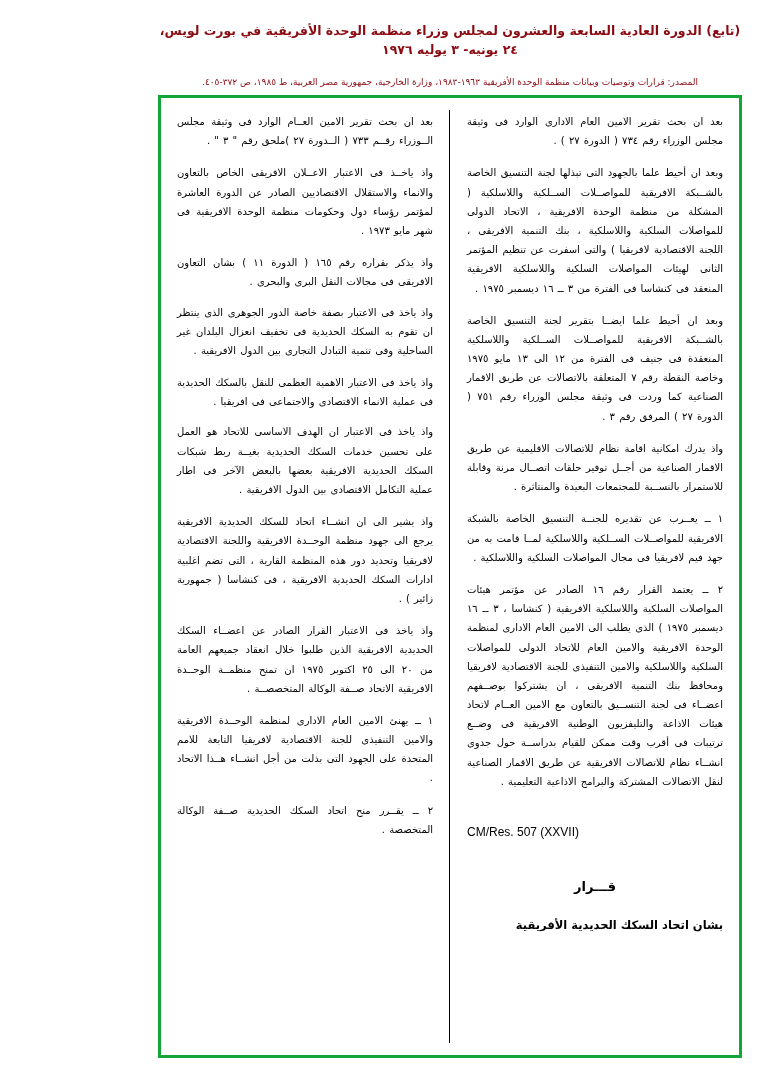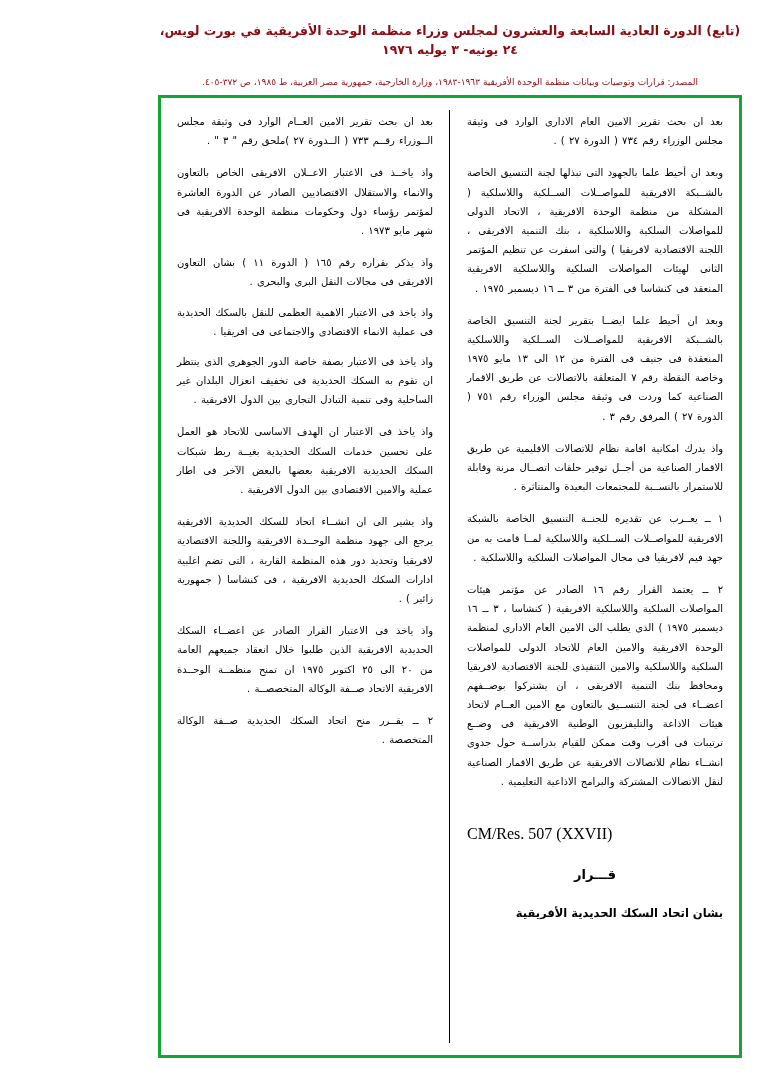--- a/index.html
+++ b/index.html
@@ -71,31 +71,31 @@
   p.para {
     font-size: 10px;
     line-height: 1.92;
     text-align: justify;
     text-align-last: right;
     margin: 0 0 13px 0;
     word-spacing: 1px;
   }
   p.para.tight { margin-bottom: 11px; }
   .res-code {
-    font-size: 16px;
+    font-size: 12px;
     direction: ltr;
     text-align: left;
-    font-family: Liberation Serif, serif;
+    font-family: Liberation Sans, sans-serif;
     margin: 34px 0 0 0;
   }
   .res-title {
     text-align: center;
     font-weight: bold;
     font-size: 13px;
-    margin: 24px 0 0 0;
+    margin: 40px 0 0 0;
     letter-spacing: 2px;
   }
   .res-subtitle {
     text-align: right;
     font-weight: bold;
     font-size: 11.5px;
     margin: 24px 0 18px 0;
   }
   .page-number {
     text-align: center;
@@ -128,24 +128,25 @@
 
         <div class="res-code">CM/Res. 507 (XXVII)</div>
         <div class="res-title">قـــرار</div>
         <div class="res-subtitle">بشان اتحاد السكك الحديدية الأفريقية</div>
       </div>
 
       <div class="col col-left">
         <p class="para">بعد ان بحث تقرير الامين العــام الوارد فى وثيقة مجلس الــوزراء رقــم ٧٣٣ ( الــدورة ٢٧ )ملحق رقم " ٣ " .</p>
         <p class="para">واذ ياخــذ فى الاعتبار الاعــلان الافريقى الخاص بالتعاون والانماء والاستقلال الاقتصاديين الصادر عن الدورة العاشرة لمؤتمر رؤساء دول وحكومات منظمة الوحدة الافريقية فى شهر مايو ١٩٧٣ .</p>
         <p class="para tight">واذ يذكر بقراره رقم ١٦٥ ( الدورة ١١ ) بشان التعاون الافريقى فى مجالات النقل البرى والبحرى .</p>
+        <p class="para">واذ ياخذ فى الاعتبار بصفة خاصة الدور الجوهرى الذى ينتظر ان تقوم به السكك الحديدية فى تخفيف انعزال البلدان غير الساحلية وفى تنمية التبادل التجارى بين الدول الافريقية .</p>
         <p class="para tight">واذ ياخذ فى الاعتبار الاهمية العظمى للنقل بالسكك الحديدية فى عملية الانماء الاقتصادى والاجتماعى فى افريقيا .</p>
-        <p class="para">واذ ياخذ فى الاعتبار بصفة خاصة الدور الجوهرى الذى ينتظر ان تقوم به السكك الحديدية فى تخفيف انعزال البلدان غير الساحلية وفى تنمية التبادل التجارى بين الدول الافريقية .</p>
-        <p class="para">واذ ياخذ فى الاعتبار ان الهدف الاساسى للاتحاد هو العمل على تحسين خدمات السكك الحديدية بغيــة ربط شبكات السكك الحديدية الافريقية بعضها بالبعض الآخر فى اطار عملية والامين الاقتصادى بين الدول الافريقية .</p>
+        <p class="para">واذ ياخذ فى الاعتبار ان الهدف الاساسى للاتحاد هو العمل على تحسين خدمات السكك الحديدية بغيــة ربط شبكات السكك الحديدية الافريقية بعضها بالبعض الآخر فى اطار عملية التكامل الاقتصادى بين الدول الافريقية .</p>
         <p class="para">واذ يشير الى ان انشــاء اتحاد للسكك الحديدية الافريقية يرجع الى جهود منظمة الوحــدة الافريقية واللجنة الاقتصادية لافريقيا وتحديد دور هذه المنظمة القارية ، التى تضم اغلبية ادارات السكك الحديدية الافريقية ، فى كنشاسا ( جمهورية زائير ) .</p>
         <p class="para">واذ ياخذ فى الاعتبار القرار الصادر عن اعضــاء السكك الحديدية الافريقية الذين طلبوا خلال انعقاد جميعهم العامة من ٢٠ الى ٢٥ اكتوبر ١٩٧٥ ان تمنح منظمــة الوحــدة الافريقية الاتحاد صــفة الوكالة المتخصصــة .</p>
+        <p class="para">١ ــ يهنئ الامين العام الادارى لمنظمة الوحــدة الافريقية والامين التنفيذى للجنة الاقتصادية لافريقيا التابعة للامم المتحدة على الجهود التى بذلت من أجل انشــاء هــذا الاتحاد .</p>
         <p class="para">٢ ــ يقــرر منح اتحاد السكك الحديدية صــفة الوكالة المتخصصة .</p>
       </div>
 
     </div>
   </div>
 
 </div>
 
 </body></html>

